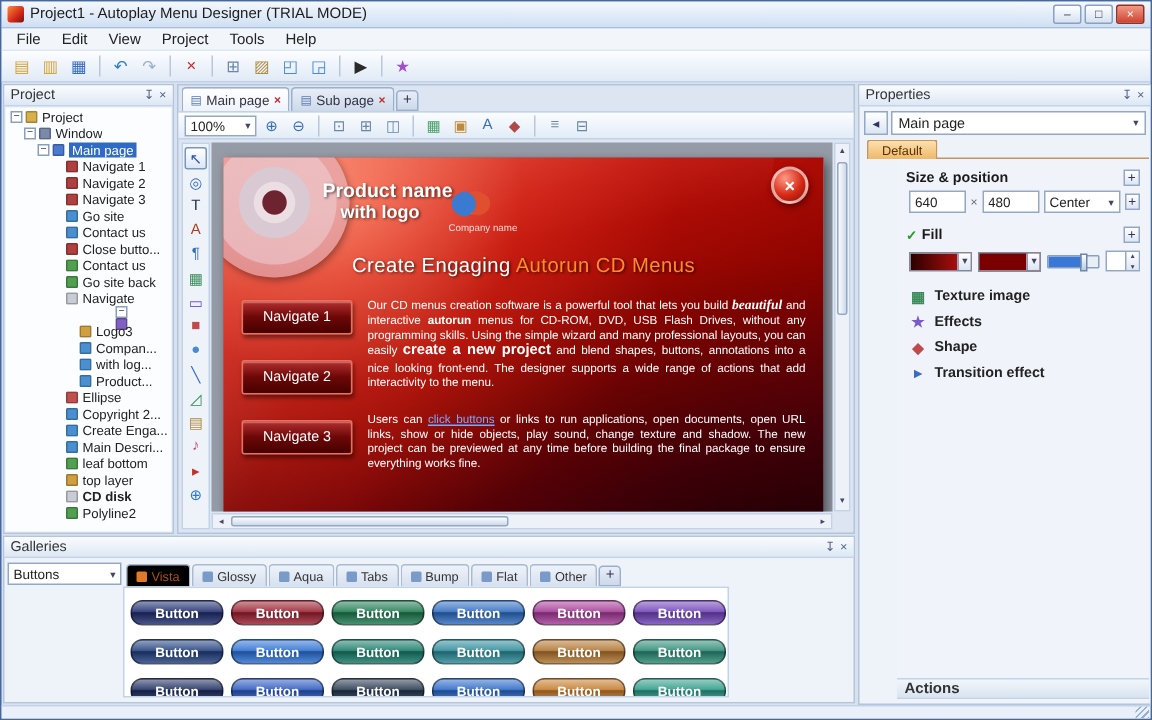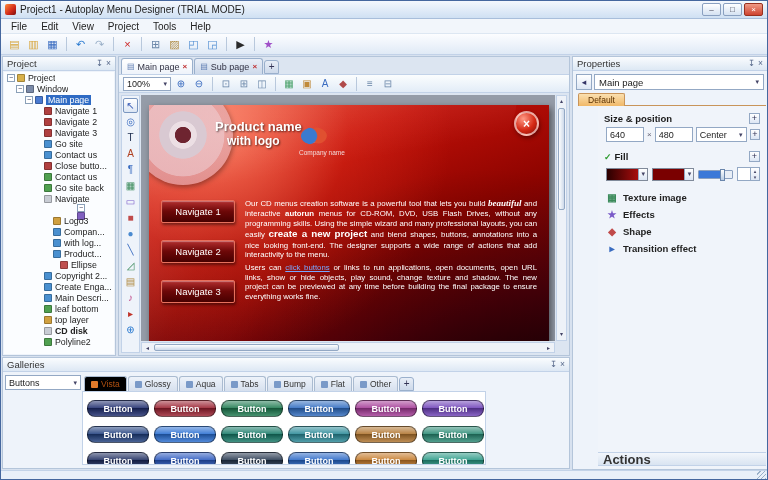--- a/index.html
+++ b/index.html
@@ -85,21 +85,21 @@
     border:2px solid rgba(255,255,255,.6);color:#fff;font-size:12px;font-weight:bold;
     display:flex;align-items:center;justify-content:center;box-shadow:1px 2px 4px rgba(0,0,0,.4);}
   .heading{position:absolute;left:0;right:0;top:64px;text-align:center;font-size:13.5px;color:#fff;z-index:3;
     letter-spacing:.3px;text-shadow:1px 1px 2px rgba(0,0,0,.65);}
   .heading .accent{color:#ff8a2a;}
   .navs{position:absolute;left:12px;top:95px;display:flex;flex-direction:column;gap:17px;z-index:3;}
   .navbtn{width:74px;height:23px;background:linear-gradient(#b43030,#6e0808 48%,#470000);border:1px solid #e8705c;border-radius:2px;
     color:#fff;font-size:9.5px;display:flex;align-items:center;justify-content:center;
     box-shadow:inset 0 1px 1px rgba(255,255,255,.35),1px 2px 3px rgba(0,0,0,.45);}
   .bodytext{position:absolute;left:96px;top:93px;width:292px;color:#fff;font-size:7.8px;line-height:1.24;text-align:justify;z-index:3;}
-  .bodytext p + p{margin-top:3px;}
+  .bodytext p + p{margin-top:15px;}
   .seg-bi{font-style:italic;font-weight:bold;font-family:"Liberation Serif",serif;font-size:9px;}
   .seg-b{font-weight:bold;}
   .seg-big{font-weight:bold;font-size:9.8px;}
   .seg-link{color:#7aa8ff;text-decoration:underline;}
 
   
   #galleries-panel{left:1px;top:356px;width:568px;height:112px;}
   .gal-controls{position:absolute;top:15px;left:2px;right:2px;height:18px;display:flex;align-items:flex-end;gap:3px;}
   .gal-combo{width:76px;height:15px;background:#fff;border:1px solid #93a8c4;font-size:9px;color:#222;display:flex;align-items:center;padding:0 3px;margin-bottom:1px;}
   .gal-tabs{display:flex;align-items:flex-end;gap:1px;}
@@ -128,21 +128,21 @@
   .mini-combo{width:54px;height:15px;background:#fff;border:1px solid #93a8c4;font-size:9px;color:#222;display:flex;align-items:center;padding:0 3px;}
   .fill-row{position:absolute;left:8px;right:6px;top:60px;height:16px;display:flex;align-items:center;gap:4px;}
   .swatch{width:44px;height:13px;border:1px solid #808a9a;display:flex;align-items:center;}
   .swatch .combo-arrow{margin-left:auto;background:linear-gradient(#fff,#dce6f4);height:100%;width:9px;display:flex;align-items:center;justify-content:center;border-left:1px solid #93a8c4;}
   .slider{width:36px;height:9px;border:1px solid #8aa0c0;background:linear-gradient(90deg,#3a78d8 70%,#e8eef6 70%);position:relative;border-radius:1px;}
   .slider-handle{position:absolute;left:64%;top:-2px;width:5px;height:12px;background:linear-gradient(#fdfefe,#b8cce4);border:1px solid #6a86ac;}
   .spinbox{width:24px;height:14px;border:1px solid #93a8c4;background:#fff;position:relative;}
   .spin-arrows{position:absolute;right:0;top:0;bottom:0;width:9px;border-left:1px solid #93a8c4;display:flex;flex-direction:column;align-items:center;justify-content:center;font-size:5px;color:#446;background:linear-gradient(#fff,#dce6f4);}
   .prop-row{position:absolute;left:8px;right:6px;height:15px;display:flex;align-items:center;gap:5px;font-size:9.5px;font-weight:bold;color:#222;}
   .prop-icon{width:12px;font-size:10px;text-align:center;}
-  .actions-bar{position:absolute;left:0;right:0;top:346px;height:14px;background:linear-gradient(#f2f6fb,#d9e4f1);border-top:1px solid #c2d2e8;border-bottom:1px solid #c2d2e8;display:flex;align-items:center;padding:0 5px;font-size:13px;font-weight:bold;color:#333;}
+  .actions-bar{position:absolute;left:0;right:0;top:346px;height:14px;background:linear-gradient(#f2f6fb,#d9e4f1);border-top:1px solid #c2d2e8;border-bottom:1px solid #c2d2e8;display:flex;align-items:center;padding:0 5px;font-size:10px;font-weight:bold;color:#333;}
 
   
   .statusbar{position:absolute;left:0;right:0;top:469px;height:10px;background:#e9f0f9;border-top:1px solid #c3d3e8;}
   .grip{position:absolute;right:1px;bottom:1px;width:9px;height:8px;
     background:repeating-linear-gradient(135deg,transparent 0 2px,#9ab0c8 2px 3px);}
 </style>
 </head>
 <body>
 
 <div id="app">
@@ -273,21 +273,21 @@
         <div class="tree-row" style="padding-left: 39px;">
           <span class="tree-spacer"></span>
           <span class="tree-icon" style="background: rgb(74, 144, 208);"></span>
           <span class="tree-label">with log...</span>
         </div>
         <div class="tree-row" style="padding-left: 39px;">
           <span class="tree-spacer"></span>
           <span class="tree-icon" style="background: rgb(74, 144, 208);"></span>
           <span class="tree-label">Product...</span>
         </div>
-        <div class="tree-row" style="padding-left: 46px;">
+        <div class="tree-row" style="padding-left: 30px;">
           <span class="tree-spacer"></span>
           <span class="tree-icon" style="background: rgb(192, 80, 80);"></span>
           <span class="tree-label">Ellipse</span>
         </div>
         <div class="tree-row" style="padding-left: 30px;">
           <span class="tree-spacer"></span>
           <span class="tree-icon" style="background: rgb(74, 144, 208);"></span>
           <span class="tree-label">Copyright 2...</span>
         </div>
         <div class="tree-row" style="padding-left: 30px;">
@@ -380,20 +380,23 @@
     <div class="viewport">
       <div class="design">
         <div class="cd-disc"></div>
         <div class="brand">
           <div class="brand-line1">Product name</div>
           <div class="brand-line2">with logo</div>
         </div>
         <div class="logo-swirl"></div>
         <div class="company">Company name</div>
         <div class="page-close">×</div>
+        <div class="heading">
+          <span>Create Engaging </span><span class="accent">Autorun CD Menus</span>
+        </div>
         <div class="navs">
             <div class="navbtn">Navigate 1</div>
             <div class="navbtn">Navigate 2</div>
             <div class="navbtn">Navigate 3</div>
           </div>
         <div class="bodytext">
           <p><span>Our CD menus creation software  is a powerful tool that lets you build </span><span class="seg-bi">beautiful</span><span> and interactive </span><span class="seg-b">autorun</span><span> menus for CD-ROM, DVD, USB Flash Drives, without any programming skills. Using the simple wizard and many professional layouts, you can easily </span><span class="seg-big">create a new project</span><span> and blend shapes, buttons, annotations into a nice looking front-end. The designer supports a wide range of actions that add interactivity to the menu.</span></p>
           <p><span>Users can </span><span class="seg-link">click buttons</span><span> or links to run applications, open documents, open URL links, show or hide objects, play sound, change texture and shadow. The new project can be previewed at any time before building the final package to ensure everything works fine.</span></p>
         </div>
       </div>

